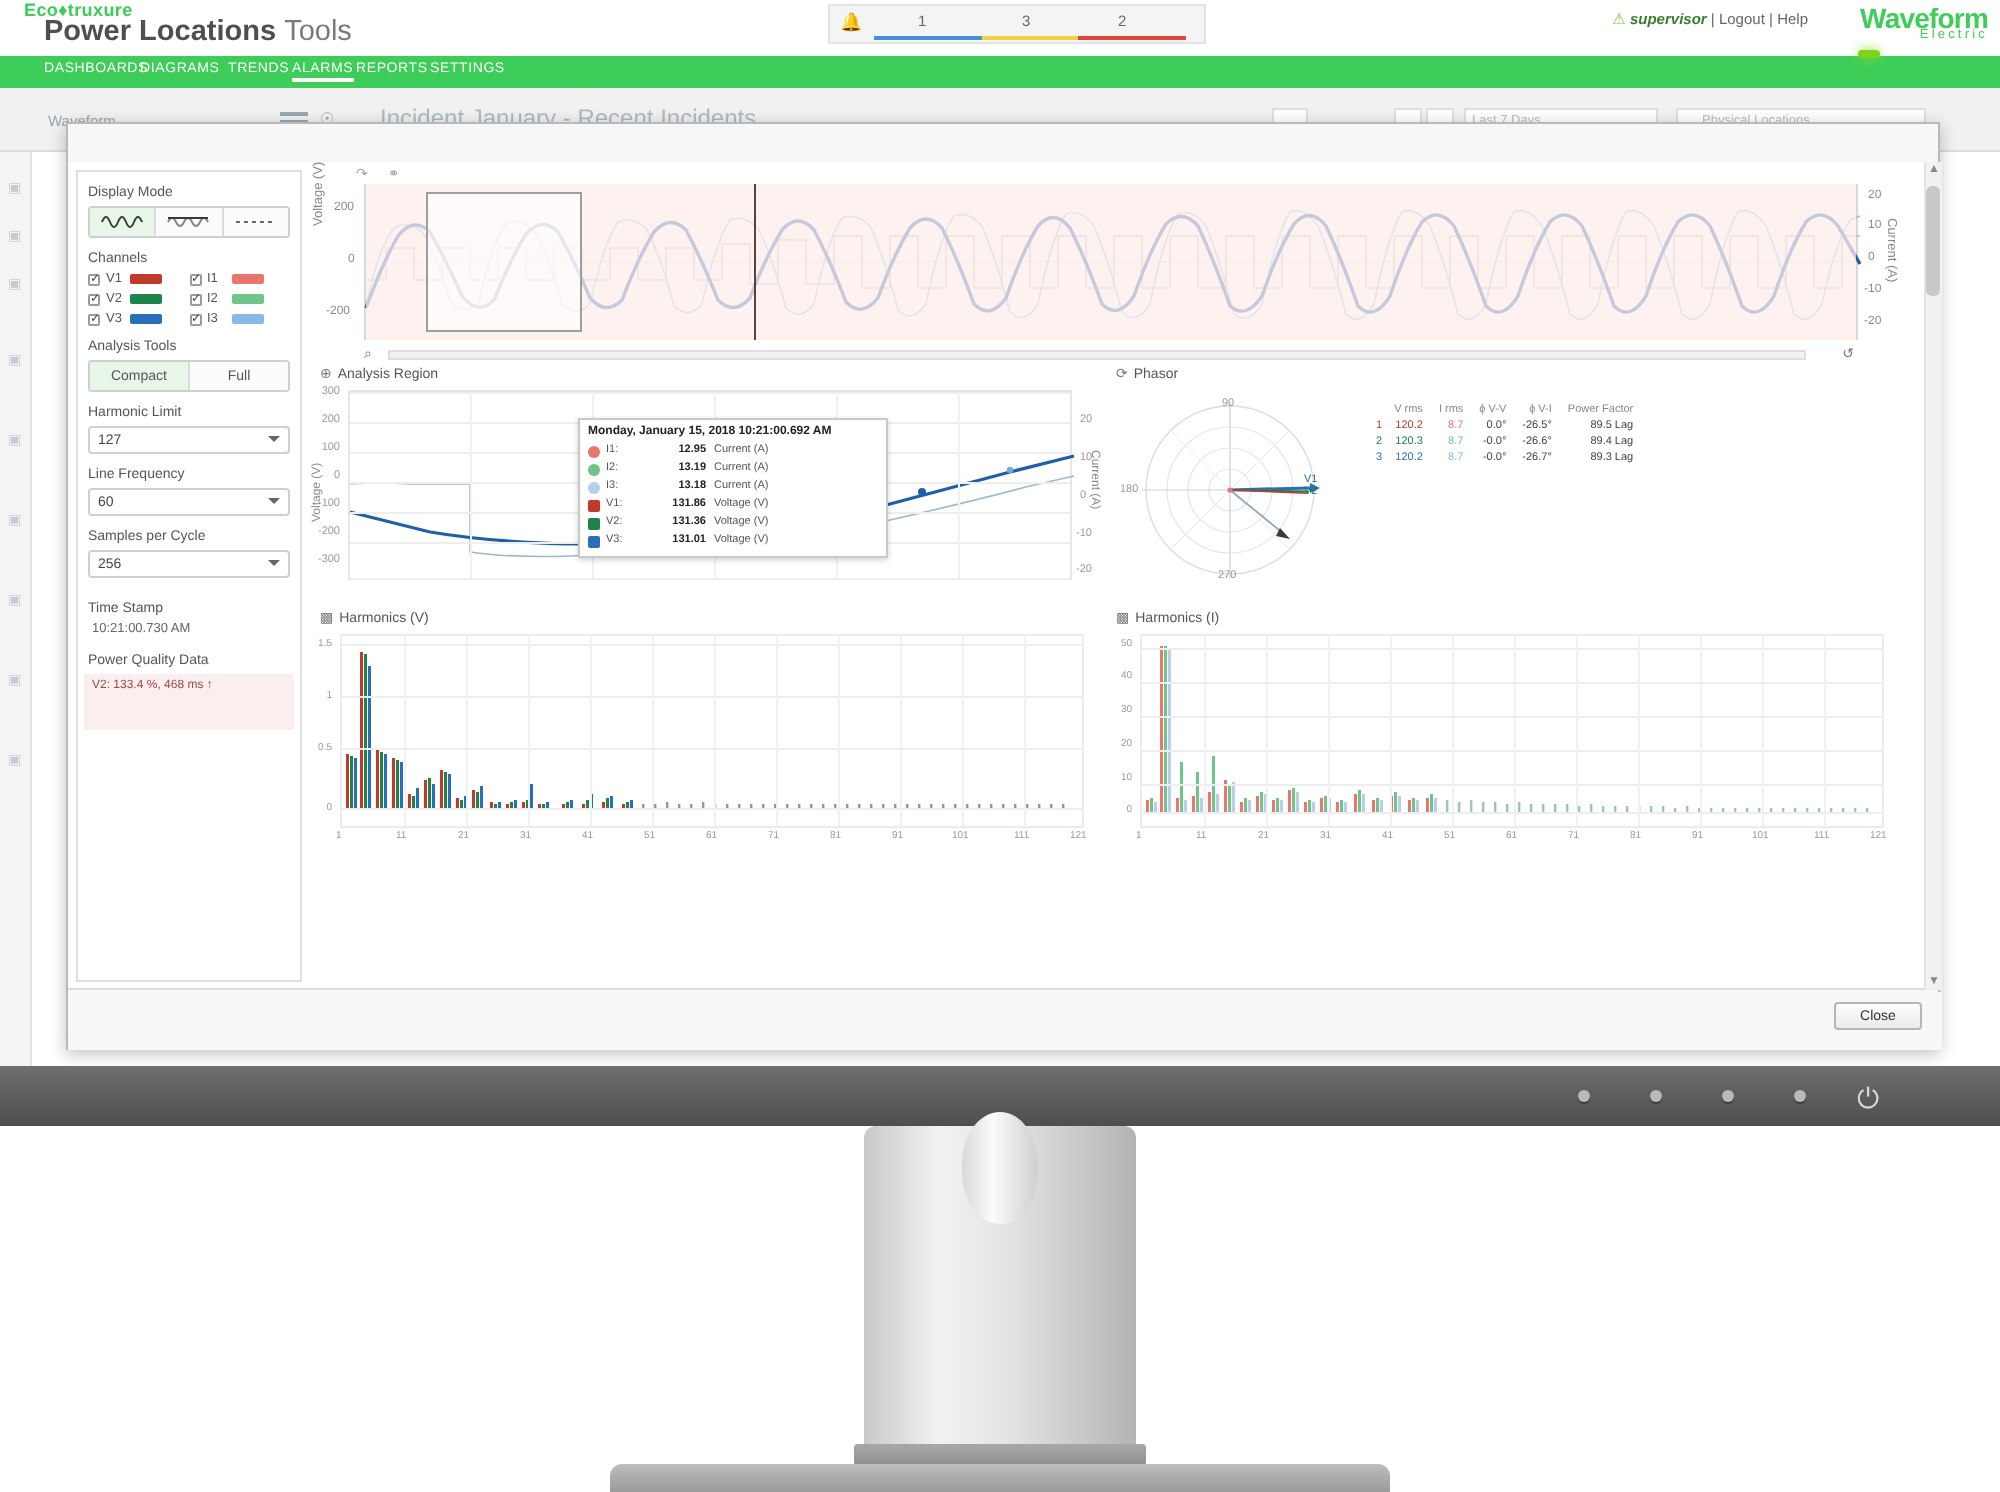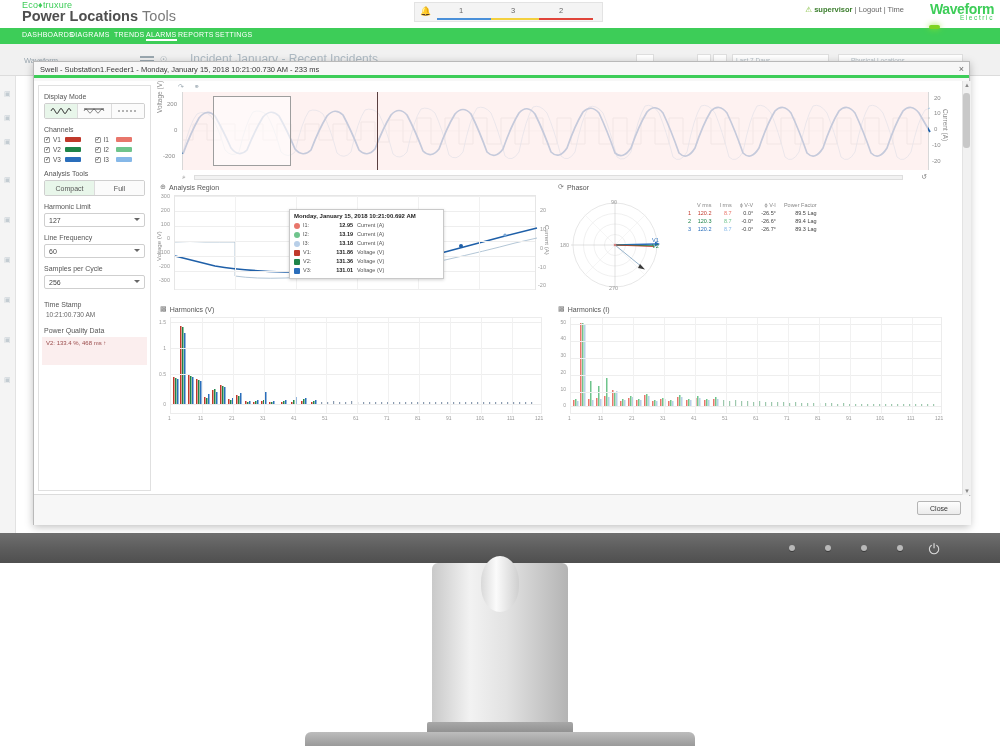--- a/index.html
+++ b/index.html
@@ -43,34 +43,34 @@
   }
   #stand-base {
     position:absolute; left:305px; top:732px; width:390px; height:14px;
     background:linear-gradient(#bdbdbd,#9a9a9a); border-radius:6px 6px 0 0;
   }
 
   
   #app { position:absolute; left:0; top:0; width:1000px; height:533px; background:#fff; }
 
   #app-header { position:absolute; left:0; top:0; width:1000px; height:28px; background:#fff; }
-  #logo-eco { position:absolute; left:22px; top:0px; font-size:9px; color:#3dcd58; font-weight:normal; letter-spacing:.2px;}
+  #logo-eco { position:absolute; left:12px; top:0px; font-size:9px; color:#3dcd58; font-weight:bold; letter-spacing:.2px;}
   #logo-eco .leaf { color:#3dcd58; font-style:italic; }
   #logo-pme { position:absolute; left:22px; top:8px; font-size:14.5px; color:#4f4f4f; font-weight:bold; }
   #logo-pme .light { font-weight:normal; color:#7a7a7a; }
 
   #alarm-widget { position:absolute; left:414px; top:2px; width:189px; height:20px;
       background:#f4f4f4; border:1px solid #e3e3e3; }
   #alarm-widget .aw-bell { position:absolute; left:5px; top:3px; font-size:9px; color:#777; }
   #alarm-widget .aw-num { position:absolute; top:3px; font-size:7.5px; color:#666; }
   #alarm-widget .aw-bar { position:absolute; bottom:1px; height:2px; }
 
   #user-area { position:absolute; right:96px; top:5px; font-size:7.5px; color:#666; white-space:nowrap; }
   #user-area .warn { color:#8bc34a; }
-  #user-area .uname { color:#3a7d2c; font-weight:bold; }
+  #user-area .uname { color:#3a7d2c; font-weight:bold;font-style:italic; }
   #user-area a { color:#666; text-decoration:none; }
   #se-logo { position:absolute; right:6px; top:1px; text-align:right; }
   #se-logo .se1 { font-size:14px; font-weight:bold; color:#3dcd58; letter-spacing:-.4px; }
   #se-logo .se2 { font-size:6.5px; color:#3dcd58; letter-spacing:1.6px; margin-top:-3px; }
 
   #nav { position:absolute; left:0; top:28px; width:1000px; height:16px; background:#3dcd58; }
   #nav .nav-item { position:absolute; top:3px; font-size:7px; color:#fff; letter-spacing:.3px; }
   #nav .nav-item.active { border-bottom:2px solid #fff; padding-bottom:1px; }
 
   #page-strip { position:absolute; left:0; top:44px; width:1000px; height:32px; background:#f1f1f1;
@@ -233,21 +233,21 @@
           <span class="aw-bar" style="left:76px;width:48px;background:#f3d03e"></span>
           <span class="aw-bar" style="left:124px;width:54px;background:#e0453a"></span>
         </div>
 
         <div id="user-area">
           <span class="warn">⚠</span>
           <span class="uname">supervisor</span>
           <span>|</span>
           <a href="#">Logout</a>
           <span>|</span>
-          <a href="#">Time</a>
+          <a href="#">Help</a>
         </div>
 
         <div id="se-logo">
           <div class="se1">Waveform</div>
           <div class="se2">Electric</div>
         </div>
       </div>
 
       <div id="nav">
         <span class="nav-item" style="left:22px">DASHBOARDS</span>
@@ -285,24 +285,20 @@
         <span class="rail-ico" style="top:140px">▣</span>
         <span class="rail-ico" style="top:180px">▣</span>
         <span class="rail-ico" style="top:220px">▣</span>
         <span class="rail-ico" style="top:260px">▣</span>
         <span class="rail-ico" style="top:300px">▣</span>
       </div>
     </div>
 
     <div id="modal">
 
-      <div id="modal-title">
-        <span class="mt-text">Swell - Substation1.Feeder1 - Monday, January 15, 2018 10:21:00.730 AM - 233 ms</span>
-        <span id="modal-close">×</span>
-      </div>
 
       <div id="modal-body">
 
         <div id="sidebar">
 
           <div class="sb-label">Display Mode</div>
           <div class="seg-group">
             <div class="seg active">
               <svg width="22" height="10" viewBox="0 0 22 10">
                 <path d="M1 5 Q3 0 5 5 T9 5 T13 5 T17 5 T21 5" fill="none" stroke="#3a3a3a" stroke-width="1"></path>

